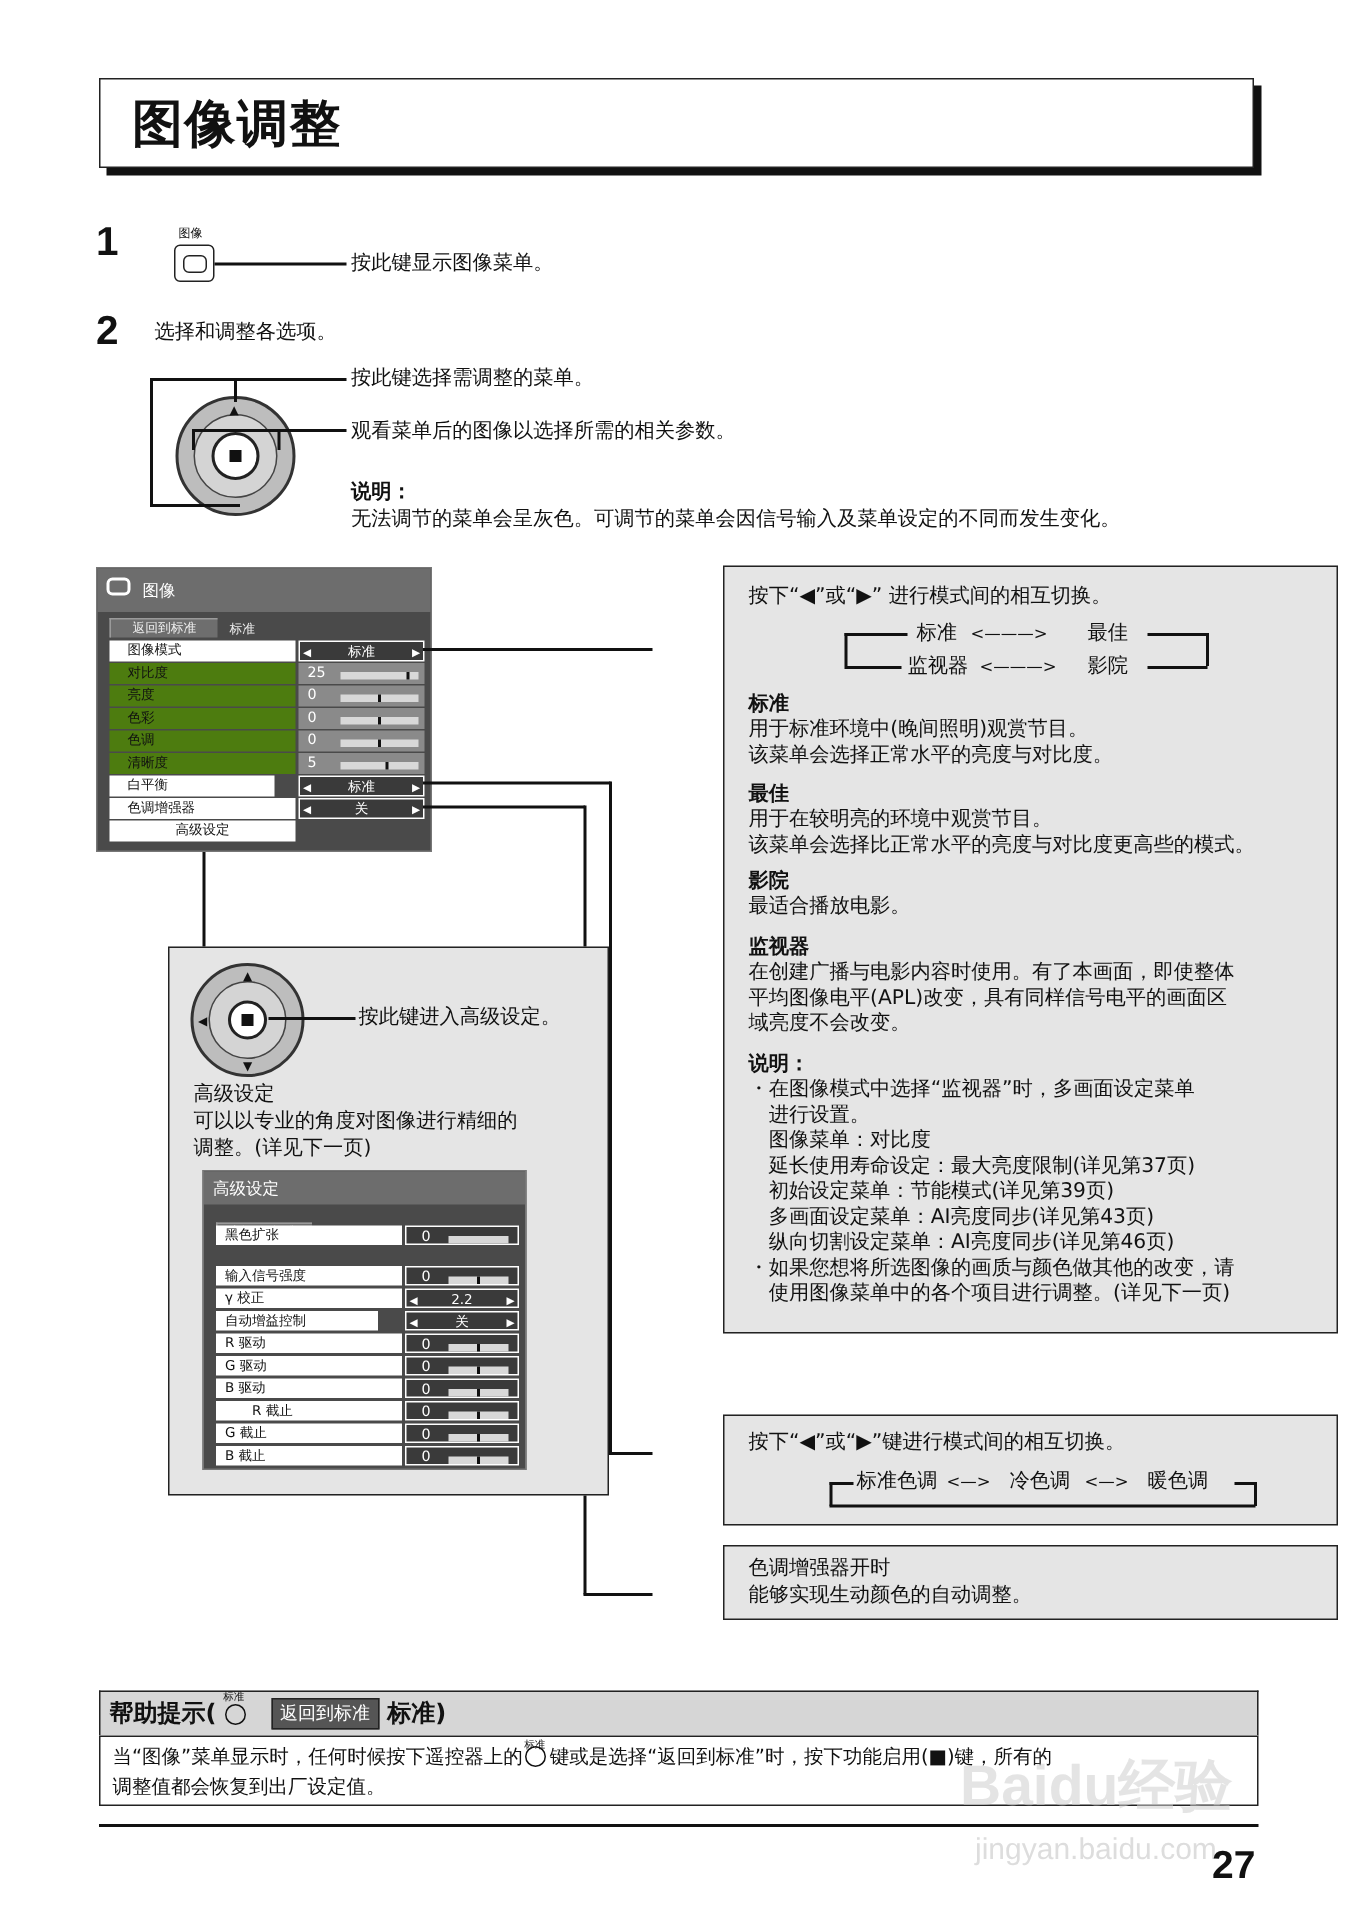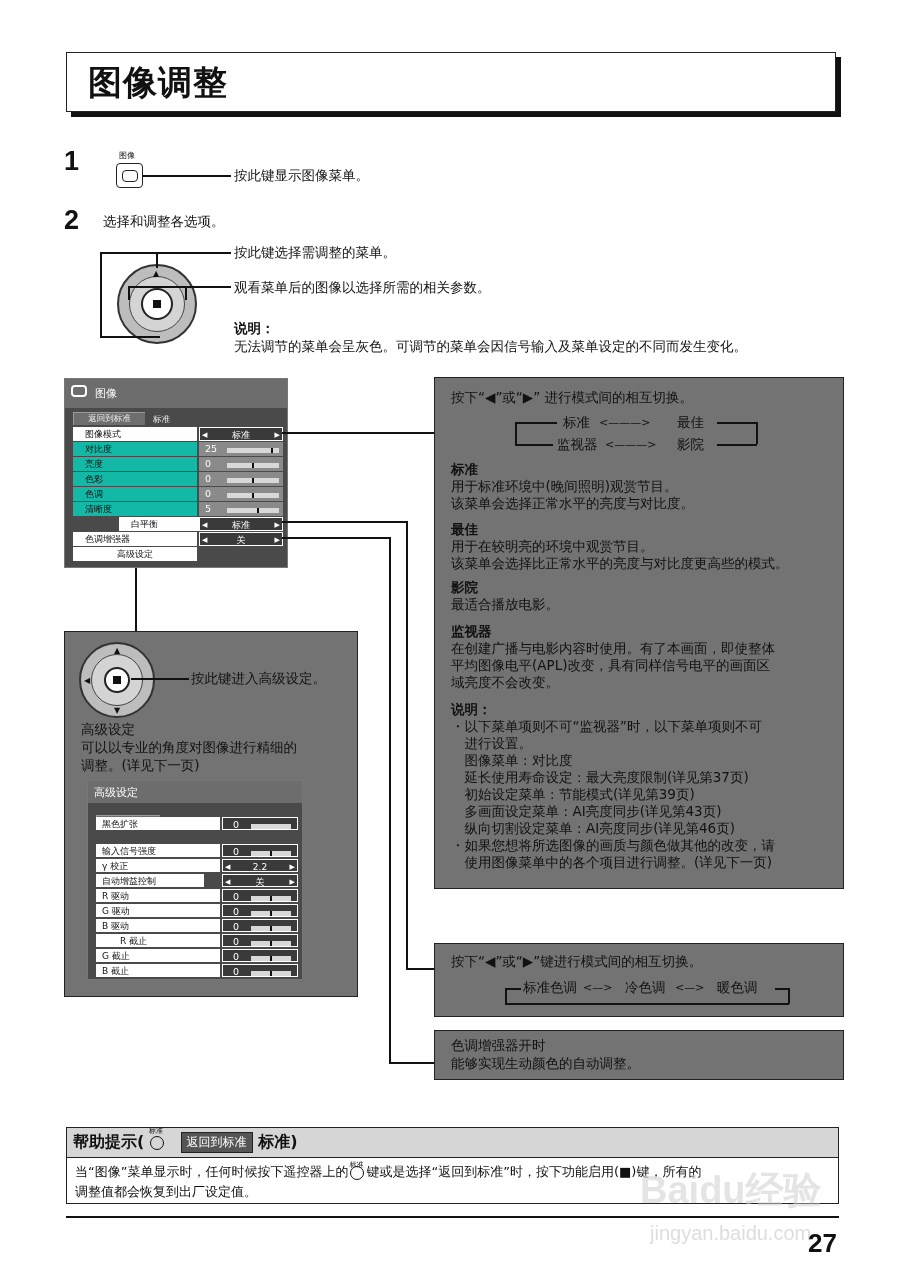--- a/index.html
+++ b/index.html
@@ -32,32 +32,32 @@
   
   .osd { background: #4a4a4a; border: 1px solid #777; }
   .osd-title { position: absolute; left: 0; top: 0; right: 0; height: 29px; background: #6d6d6d; color: #fff; font-size: 11px; padding: 7px 0 0 30px; }
   .osd-title .tvicon { position: absolute; left: 6px; top: 6px; width: 16px; height: 12px; border: 2px solid #fff; border-radius: 4px; }
   .osd-reset { position: absolute; background: #6e6e6e; color: #eee; font-size: 8.5px; text-align: center; border-top: 1px solid #9a9a9a; border-left: 1px solid #9a9a9a; }
   .osd-reset-val { position: absolute; color: #eee; font-size: 8.5px; }
   .osd-row { position: absolute; height: 14px; font-size: 9px; line-height: 14px; }
   .osd-row .lbl { position: absolute; left: 0; top: 0; bottom: 0; padding-left: 12px; }
   .osd-row .val { position: absolute; top: 0; bottom: 0; color: #fff; }
   .row-white .lbl { background: #fff; color: #111; }
-  .row-gray .lbl { background: #14b8a6; color: #111; }
+  .row-gray .lbl { background: #4d7c0f; color: #111; }
   .row-gray .val { background: #8a8a8a; }
   .sel-val { background: #3a3a3a; border: 1px solid #fff; text-align: center; }
   .sel-val .arrL, .sel-val .arrR { position: absolute; top: 0; font-size: 7px; color: #fff; }
   .slider-track { position: absolute; height: 5px; background: #d8d8d8; top: 6px; }
   .slider-knob { position: absolute; width: 2px; height: 5px; background: #111; top: 0; }
   .num { position: absolute; left: 6px; top: 0; color: #fff; font-size: 9.5px; }
 
   .osd-adv-btn { position: absolute; background: #fff; color: #111; font-size: 9px; text-align: center; line-height: 14px; }
 
   
-  .box { position: absolute; border: 1.5px solid #222; background: #737373; }
+  .box { position: absolute; border: 1.5px solid #222; background: #e5e5e5; margin-left: 48px; }
 
   
   .help-head { left: 66px; top: 1127px; width: 773px; height: 30px; background: #d6d6d6; border: 1.5px solid #222; border-bottom: none; }
   .help-body { left: 66px; top: 1157px; width: 773px; height: 47px; border: 1.5px solid #222; background: #fff; }
   .reset-chip { display: inline-block; background: #555; color: #fff; font-weight: normal; font-size: 12px; padding: 1px 5px; border: 1px solid #222; vertical-align: middle; }
   .circle-key { display: inline-block; width: 14px; height: 14px; border: 1.5px solid #111; border-radius: 50%; vertical-align: middle; position: relative; }
   .circle-key .cap { position: absolute; top: -11px; left: -2px; font-size: 7px; font-weight: normal; white-space: nowrap; }
 
   .watermark { color: #cfcfcf; font-family: "Liberation Sans", sans-serif; }
 </style>
@@ -147,21 +147,21 @@
   <div class="osd-row row-gray" style="left:8px;top:123px;width:210px;">
     <span class="lbl" style="width:124px;">清晰度</span>
     <span class="val" style="left:126px;width:84px;">
         <span class="num">5</span>
         <span class="slider-track" style="left:28px;width:52px;">
           <span class="slider-knob" style="left:30px;"></span>
         </span>
       </span>
   </div>
   <div class="osd-row row-white" style="left:8px;top:138px;width:210px;">
-    <span class="lbl" style="width:124px;margin-left:46px;">白平衡</span>
+    <span class="lbl" style="width:110px;">白平衡</span>
     <span class="val sel-val" style="left:126px;width:84px;"><span class="arrL" style="left:2px;">◀</span><span>标准</span><span class="arrR" style="right:2px;">▶</span></span>
   </div>
   <div class="osd-row row-white" style="left:8px;top:153px;width:210px;">
     <span class="lbl" style="width:124px;">色调增强器</span>
     <span class="val sel-val" style="left:126px;width:84px;"><span class="arrL" style="left:2px;">◀</span><span>关</span><span class="arrR" style="right:2px;">▶</span></span>
   </div>
   <div class="osd-adv-btn" style="left:8px;top:168px;width:124px;height:14px;">高级设定</div>
 </div>
 
 <div class="abs line-h" style="left:282px;top:432px;width:153px;"></div>
@@ -299,21 +299,21 @@
 
   <div class="body-text bold" style="position:absolute;left:16px;top:200px;">影院</div>
   <div class="body-text" style="position:absolute;left:16px;top:217px;">最适合播放电影。</div>
 
   <div class="body-text bold" style="position:absolute;left:16px;top:244px;">监视器</div>
   <div class="body-text" style="position:absolute;left:16px;top:261px;">在创建广播与电影内容时使用。有了本画面，即使整体</div>
   <div class="body-text" style="position:absolute;left:16px;top:278px;">平均图像电平(APL)改变，具有同样信号电平的画面区</div>
   <div class="body-text" style="position:absolute;left:16px;top:295px;">域亮度不会改变。</div>
 
   <div class="body-text bold" style="position:absolute;left:16px;top:322px;">说明：</div>
-  <div class="body-text" style="position:absolute;left:16px;top:339px;">・以下菜单项则不可“监视器”时，以下菜单项则不可</div>
+  <div class="body-text" style="position:absolute;left:16px;top:339px;">・在图像模式中选择“监视器”时，多画面设定菜单</div>
   <div class="body-text" style="position:absolute;left:16px;top:356px;">　进行设置。</div>
   <div class="body-text" style="position:absolute;left:16px;top:373px;">　图像菜单：对比度</div>
   <div class="body-text" style="position:absolute;left:16px;top:390px;">　延长使用寿命设定：最大亮度限制(详见第37页)</div>
   <div class="body-text" style="position:absolute;left:16px;top:407px;">　初始设定菜单：节能模式(详见第39页)</div>
   <div class="body-text" style="position:absolute;left:16px;top:424px;">　多画面设定菜单：AI亮度同步(详见第43页)</div>
   <div class="body-text" style="position:absolute;left:16px;top:441px;">　纵向切割设定菜单：AI亮度同步(详见第46页)</div>
   <div class="body-text" style="position:absolute;left:16px;top:458px;">・如果您想将所选图像的画质与颜色做其他的改变，请</div>
   <div class="body-text" style="position:absolute;left:16px;top:475px;">　使用图像菜单中的各个项目进行调整。(详见下一页)</div>
 </div>
 

